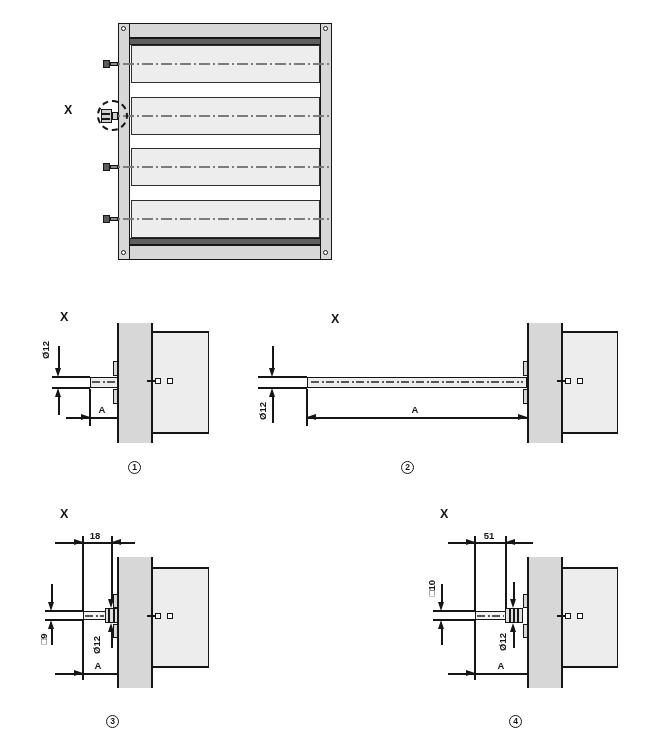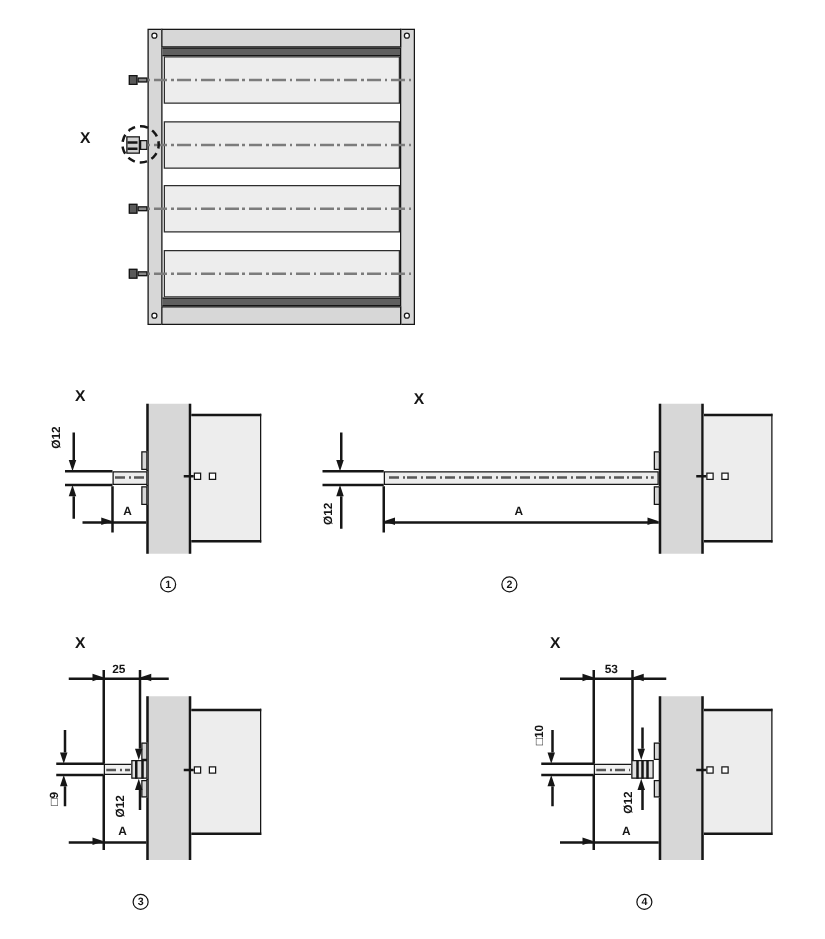--- a/index.html
+++ b/index.html
@@ -137,21 +137,21 @@
   </section>
 
   <section>
     <div class="xlbl" style="left:60px;top:508px">X</div>
 
     <div class="ln" style="left:55px;top:542px;width:80px;height:1.5px"></div>
     <div class="ar r" style="left:74px;top:539px"></div>
     <div class="ar l" style="left:112px;top:539px"></div>
     <div class="ln" style="left:82px;top:536px;width:1.5px;height:76px"></div>
     <div class="ln" style="left:111px;top:536px;width:1.5px;height:63px"></div>
-    <div class="dimh" style="left:95px;top:536px">25</div>
+    <div class="dimh" style="left:95px;top:536px">18</div>
 
     <div class="fband" style="left:117px;top:557px;width:36px;height:131px"></div>
     <div class="dblade" style="left:153px;top:567px;width:56px;height:101px"></div>
     <div class="psq" style="left:155px;top:613px"></div>
     <div class="psq" style="left:167px;top:613px"></div>
     <div class="ln" style="left:147px;top:615px;width:8px;height:2px"></div>
     <div class="boss" style="left:113px;top:594px;width:5px;height:14px"></div>
     <div class="boss" style="left:113px;top:624px;width:5px;height:14px"></div>
 
     <div class="shaft" style="left:83px;top:611px;width:23px;height:9px;background:#f2f2f2"></div>
@@ -184,21 +184,21 @@
   </section>
 
   <section>
     <div class="xlbl" style="left:440px;top:508px">X</div>
 
     <div class="ln" style="left:448px;top:542px;width:85px;height:1.5px"></div>
     <div class="ar r" style="left:466px;top:539px"></div>
     <div class="ar l" style="left:506px;top:539px"></div>
     <div class="ln" style="left:474px;top:536px;width:1.5px;height:76px"></div>
     <div class="ln" style="left:505px;top:536px;width:1.5px;height:72px"></div>
-    <div class="dimh" style="left:489px;top:536px">53</div>
+    <div class="dimh" style="left:489px;top:536px">51</div>
 
     <div class="fband" style="left:527px;top:557px;width:36px;height:131px"></div>
     <div class="dblade" style="left:563px;top:567px;width:55px;height:101px"></div>
     <div class="psq" style="left:565px;top:613px"></div>
     <div class="psq" style="left:577px;top:613px"></div>
     <div class="ln" style="left:557px;top:615px;width:8px;height:2px"></div>
     <div class="boss" style="left:523px;top:594px;width:5px;height:14px"></div>
     <div class="boss" style="left:523px;top:624px;width:5px;height:14px"></div>
 
     <div class="shaft" style="left:475px;top:611px;width:31px;height:9px;background:#f2f2f2"></div>

